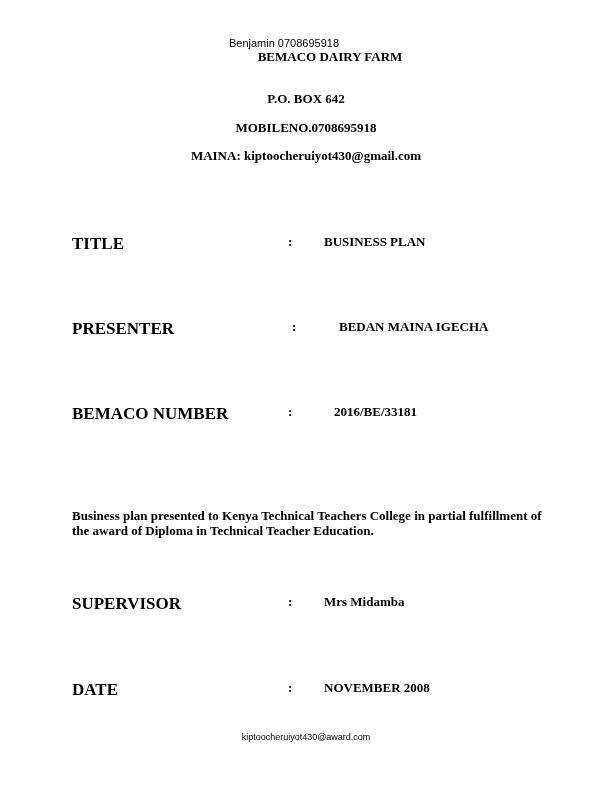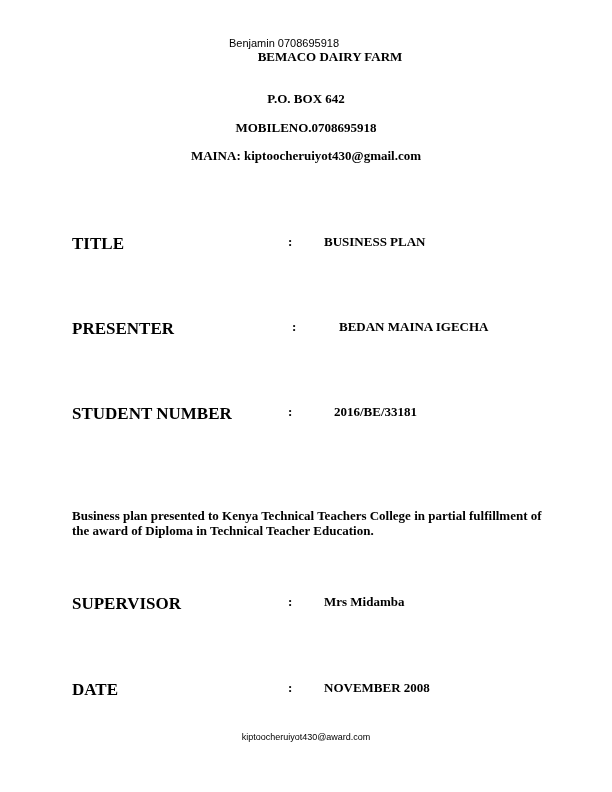--- a/index.html
+++ b/index.html
@@ -38,21 +38,21 @@
 <div class="abs center-line" style="top:148px;">MAINA: kiptoocheruiyot430@gmail.com</div>
 
 <div class="abs label" style="top:234px;">TITLE</div>
 <div class="abs colon" style="top:234px; left:288px;">:</div>
 <div class="abs value" style="top:234px; left:324px;">BUSINESS PLAN</div>
 
 <div class="abs label" style="top:319px;">PRESENTER</div>
 <div class="abs colon" style="top:319px; left:292px;">:</div>
 <div class="abs value" style="top:319px; left:328px;margin-left:11px;">BEDAN MAINA IGECHA</div>
 
-<div class="abs label" style="top:404px;">STUDENT NUMBER</div>
+<div class="abs label" style="top:404px;">BEMACO NUMBER</div>
 <div class="abs colon" style="top:404px; left:288px;">:</div>
 <div class="abs value" style="top:404px; left:334px;">2016/BE/33181</div>
 
 <div class="abs para">Business plan presented to Kenya Technical Teachers College in partial fulfillment of the award of Diploma in Technical Teacher Education.</div>
 
 <div class="abs label" style="top:594px;">SUPERVISOR</div>
 <div class="abs colon" style="top:594px; left:288px;">:</div>
 <div class="abs value" style="top:594px; left:324px;">Mrs Midamba</div>
 
 <div class="abs label" style="top:680px;">DATE</div>

